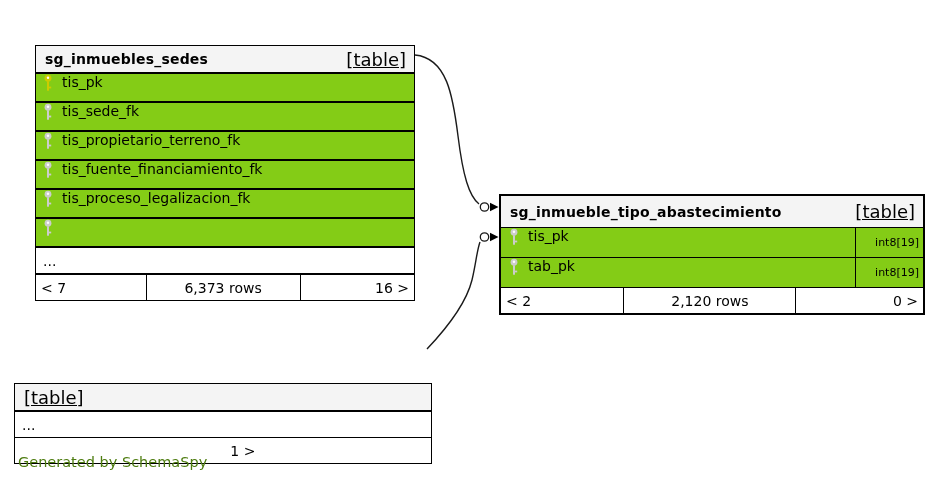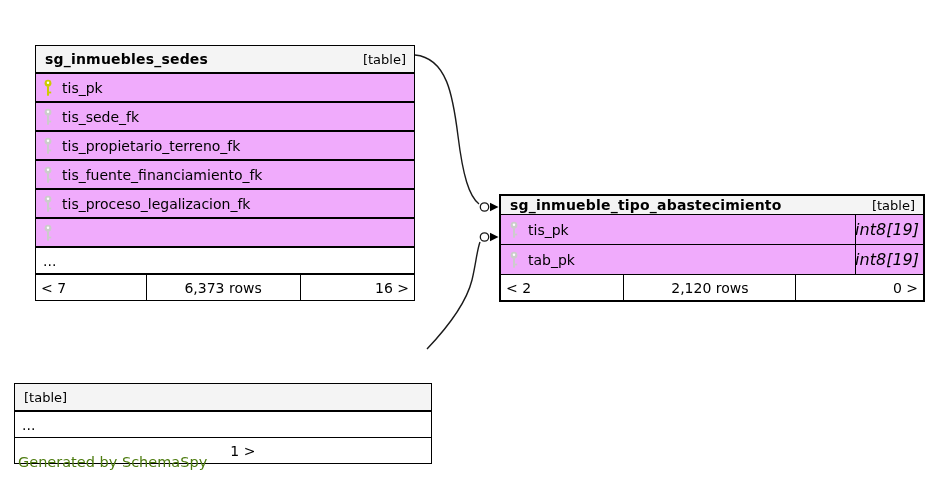--- a/index.html
+++ b/index.html
@@ -21,48 +21,47 @@
   .db-table.emphasized { border-width: 2px; }
   .tbl-header {
     display: flex;
     align-items: center;
     justify-content: space-between;
     background: #f4f4f4;
     border-bottom: 2px solid #000000;
     padding: 0 8px 0 9px;
     height: 28px;
   }
-  .db-table.emphasized .tbl-header { border-bottom-width: 1px; height: 19px; }
+  .db-table.emphasized .tbl-header { border-bottom-width: 1px; height: 32px; }
   .tbl-title { font-weight: bold; font-size: 14px; letter-spacing: 0.2px; }
-  .tbl-badge { font-size: 13px; font-weight: normal; }
+  .tbl-badge { font-size: 18px; font-weight: normal; text-decoration: underline; }
   .col-row {
     display: flex;
-    align-items: center;
+    align-items: flex-start;
     height: 29px;
     border-bottom: 2px solid #000000;
     padding-left: 7px;
     font-size: 14px;
-    background: #f0abfc;
+    background: #84cc16;
   }
   .db-table.emphasized .col-row { border-bottom-width: 1px; height: 30px; padding-left: 8px; }
   .key-icon { margin-right: 9px; flex: 0 0 auto; display: block; }
   .pk-key { color: #cccc00; }
   .fk-key { color: #cccccc; }
   .col-name { white-space: nowrap; }
   .type-cell {
     margin-left: auto;
     align-self: stretch;
     display: flex;
     align-items: center;
     justify-content: flex-end;
     border-left: 1px solid #000000;
     width: 68px;
     padding: 0 4px 0 4px;
-    font-size: 16px;
-    font-style: italic;
+    font-size: 11px;
   }
   .ellipsis-row {
     display: flex;
     align-items: center;
     height: 27px;
     border-bottom: 2px solid #000000;
     padding-left: 7px;
     font-size: 14px;
   }
   .db-table .ellipsis-row.thin { border-bottom-width: 1px; height: 26px; }

